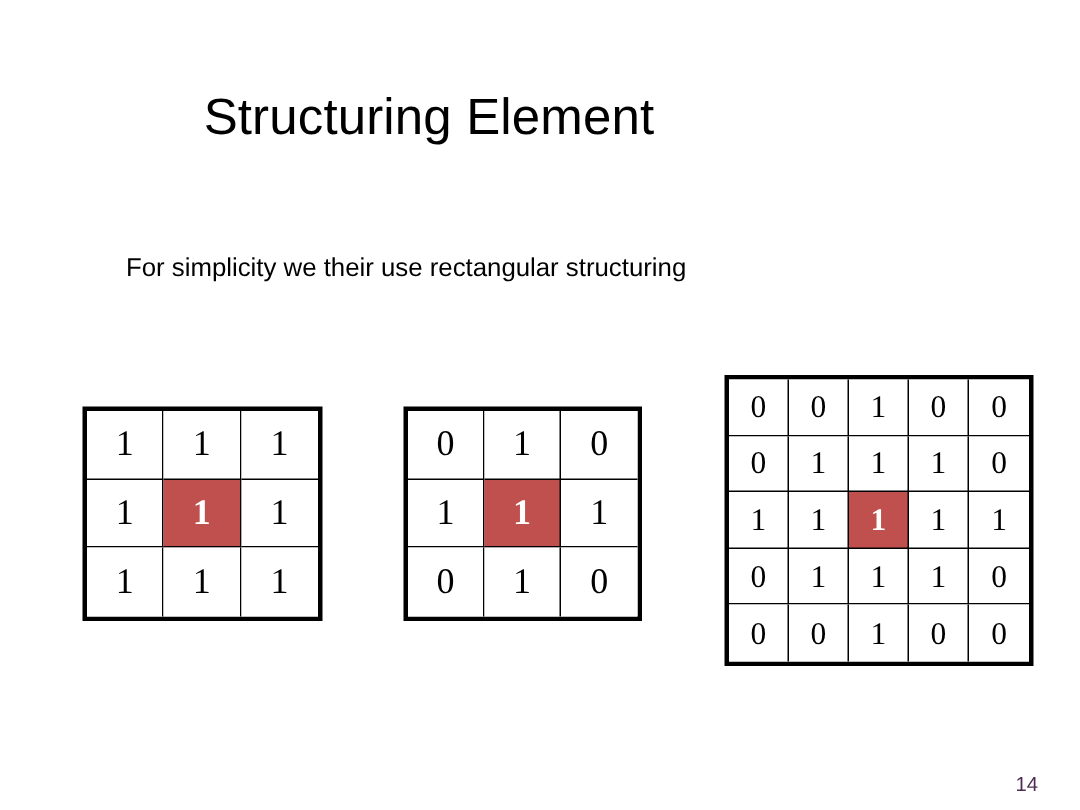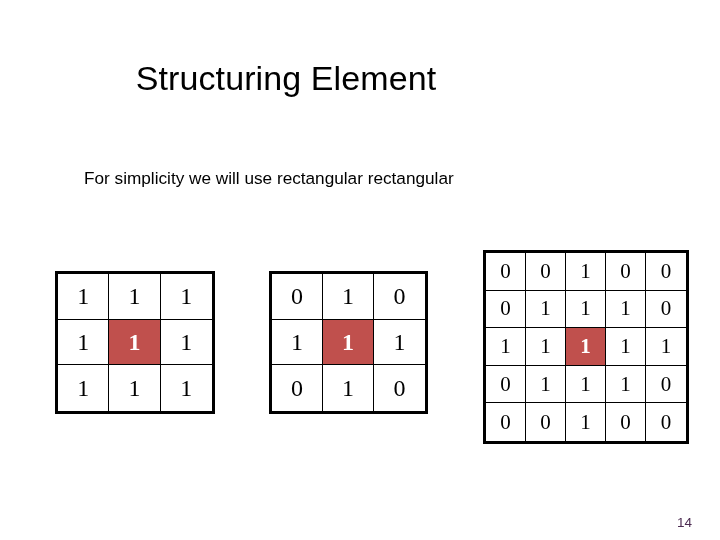--- a/index.html
+++ b/index.html
@@ -121,21 +121,21 @@
     color: #4d2c52;
     text-align: right;
   }
 </style>
 </head>
 <body>
 
 <div id="slide-title">Structuring Element</div>
 
 <div id="slide-body">
-  <span class="body-line">For simplicity we will use rectangular rectangular</span>
+  <span class="body-line">For simplicity we their use rectangular structuring</span>
 </div>
 
 <div class="matrix" id="matrix-square">
     <div class="cell">1</div>
     <div class="cell">1</div>
     <div class="cell col-last">1</div>
     <div class="cell">1</div>
     <div class="cell origin">1</div>
     <div class="cell col-last">1</div>
     <div class="cell row-last">1</div>

